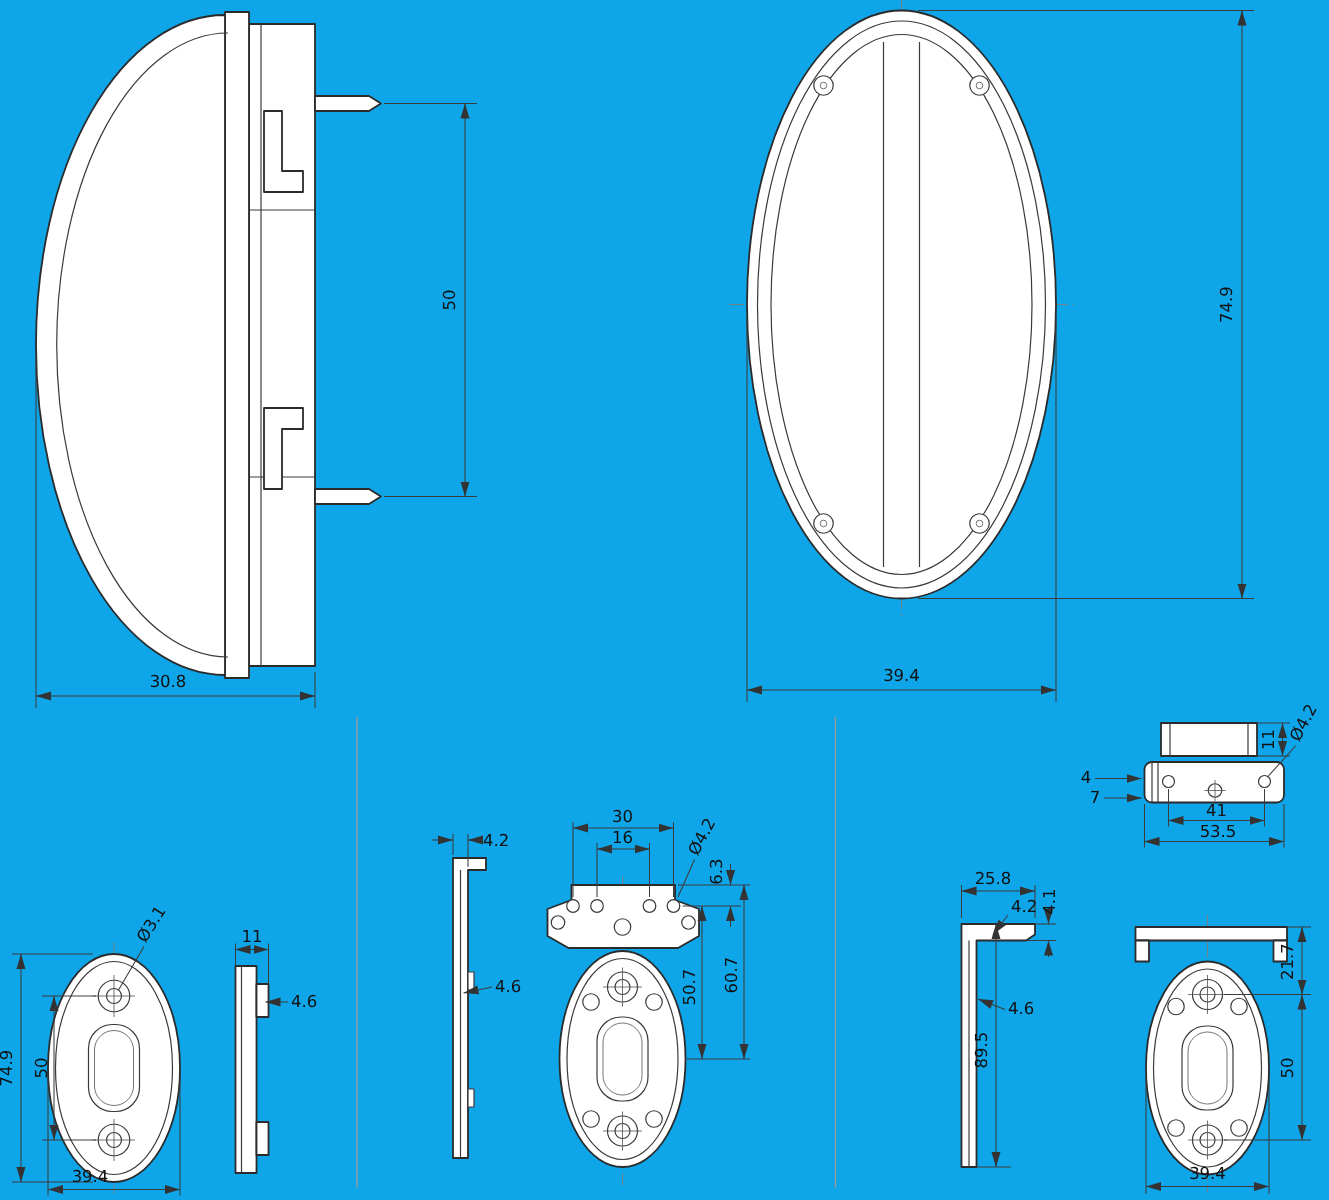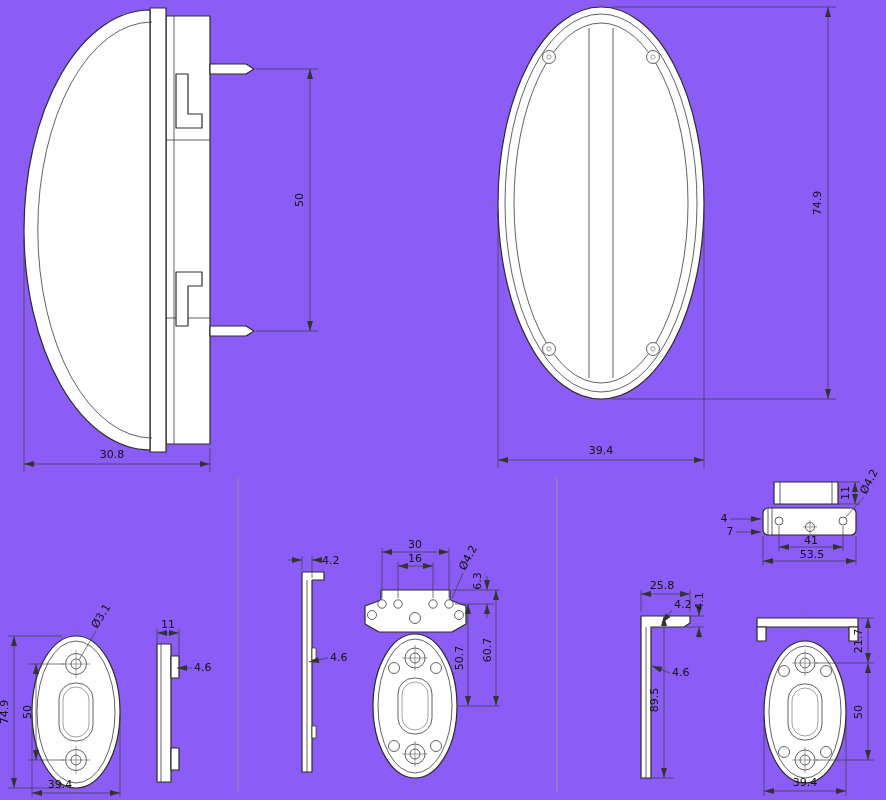--- a/index.html
+++ b/index.html
@@ -1,16 +1,16 @@
 <!DOCTYPE html>
 <html><head>
 <meta charset="utf-8">
 <style>
   html,body{margin:0;padding:0;background:#ffffff;}
-  .page{width:886px;height:800px;position:relative;background:#8b5cf6;overflow:hidden;}
+  .page{width:886px;height:800px;position:relative;background:#0ea5e9;overflow:hidden;}
   svg{display:block;}
   .ol{stroke:#2b2b2b;stroke-width:1.2;fill:none;stroke-linejoin:round;}
   .ol2{stroke:#3a3a3a;stroke-width:0.8;fill:none;stroke-linejoin:round;}
   .fw{fill:#ffffff;}
   .dl{stroke:#3c3c3c;stroke-width:0.7;fill:none;}
   .cl{stroke:#7a7a7a;stroke-width:0.6;fill:none;stroke-dasharray:10 3 2 3;}
   .hl{stroke:#555;stroke-width:0.55;fill:none;}
   .div{stroke:#9a9a9a;stroke-width:0.9;}
   text.dim{font-family:"DejaVu Sans","Liberation Sans",sans-serif;font-size:11px;fill:#111;}
 </style>

